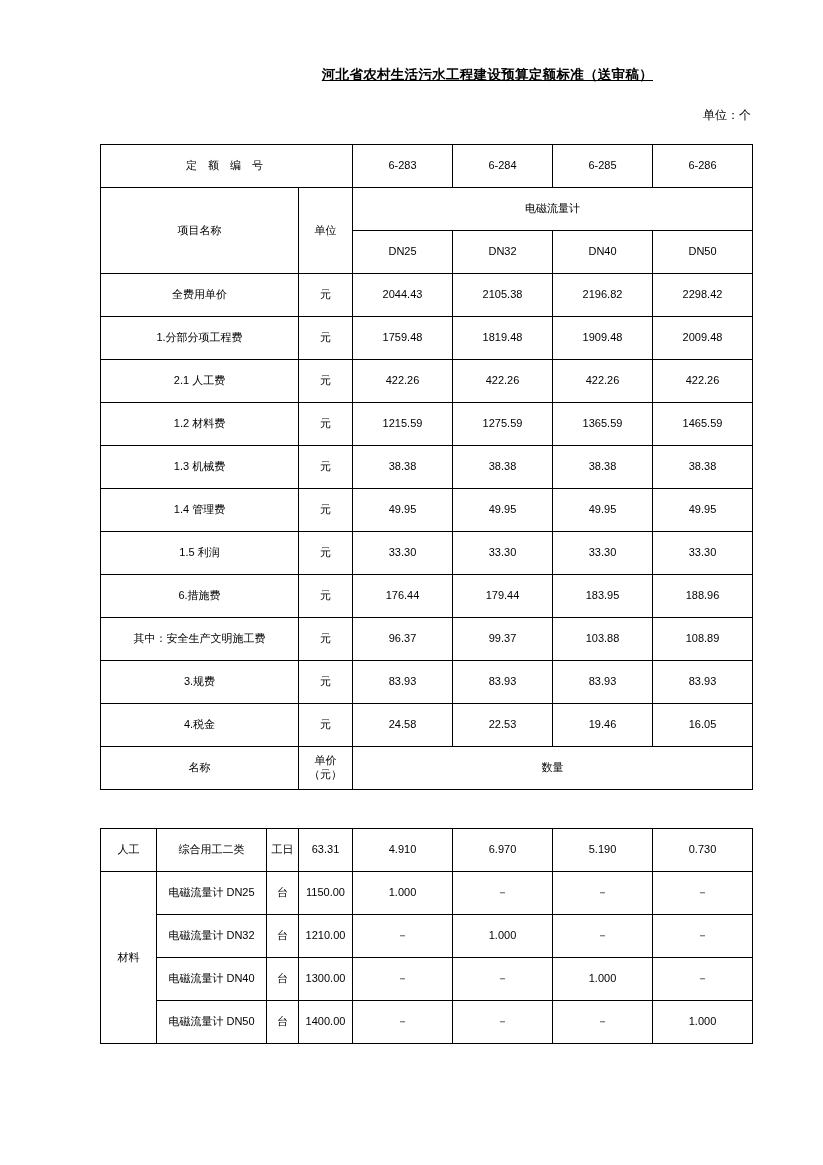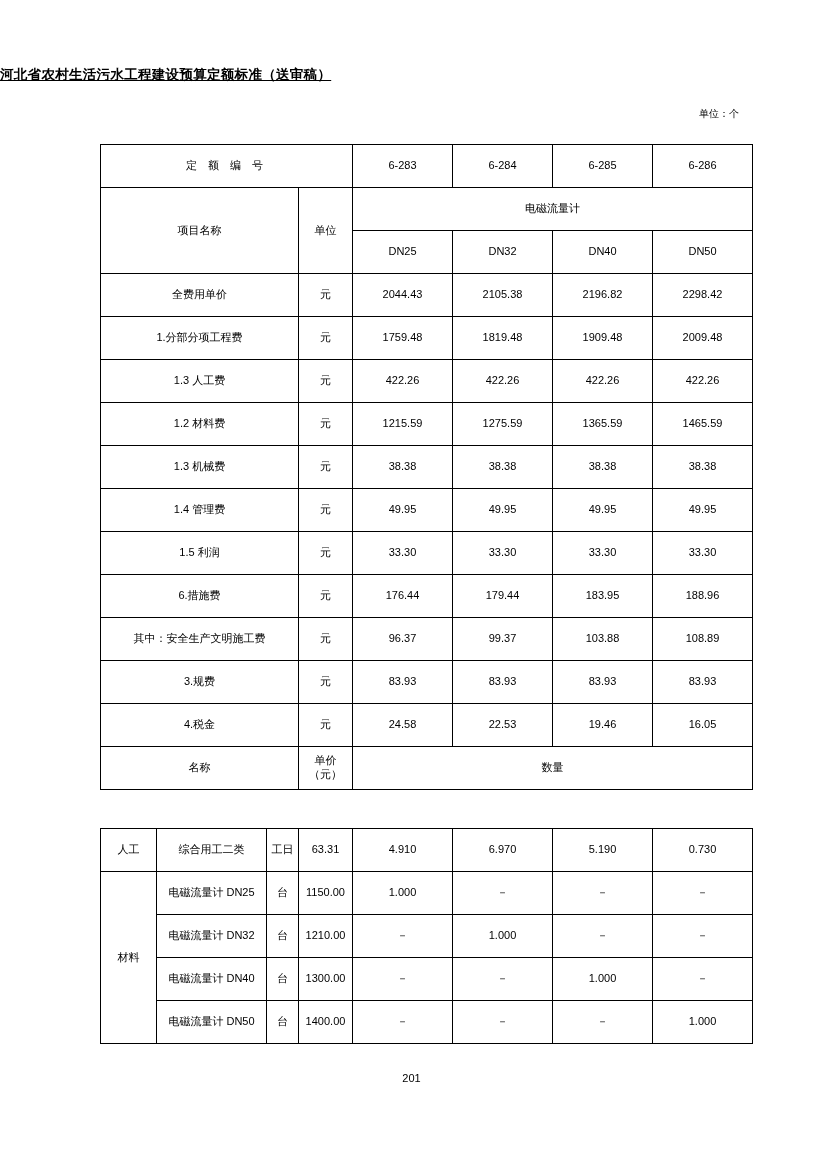--- a/index.html
+++ b/index.html
@@ -18,34 +18,34 @@
     position: relative;
     width: 823px;
     height: 1165px;
     box-sizing: border-box;
   }
   .doc-title {
     position: absolute;
     top: 66px;
     left: 0;
     width: 653px;
-    text-align: left;
+    text-align: right;
     font-size: 13.5px;
     font-weight: bold;
     letter-spacing: 0.3px;
   }
   .doc-title span.u {
     text-decoration: underline;
     padding-bottom: 1px;
   }
   .unit-line {
     position: absolute;
     top: 107px;
-    right: 84px;
-    font-size: 10px;
+    right: 72px;
+    font-size: 12px;
   }
   table.main {
     position: absolute;
     top: 144px;
     left: 100px;
     width: 652px;
     border-collapse: collapse;
     table-layout: fixed;
   }
   table.main td {
@@ -176,21 +176,21 @@
       <tr>
         <td class="label-left" colspan="2">1.分部分项工程费</td>
         <td class="label-unit">元</td>
         <td class="num">1759.48</td>
         <td class="num">1819.48</td>
         <td class="num">1909.48</td>
         <td class="num">2009.48</td>
       </tr>
 
       <tr>
-        <td class="label-indent1" colspan="2">1.3 人工费</td>
+        <td class="label-indent1" colspan="2">2.1 人工费</td>
         <td class="label-unit">元</td>
         <td class="num">422.26</td>
         <td class="num">422.26</td>
         <td class="num">422.26</td>
         <td class="num">422.26</td>
       </tr>
 
       <tr>
         <td class="label-indent1" colspan="2">1.2 材料费</td>
         <td class="label-unit">元</td>
@@ -330,14 +330,13 @@
         <td class="num">台</td>
         <td class="num">1400.00</td>
         <td class="num">－</td>
         <td class="num">－</td>
         <td class="num">－</td>
         <td class="num">1.000</td>
       </tr>
     </tbody>
   </table>
 
-  <div class="footer-page">201</div>
 </div>
 
 </body></html>

